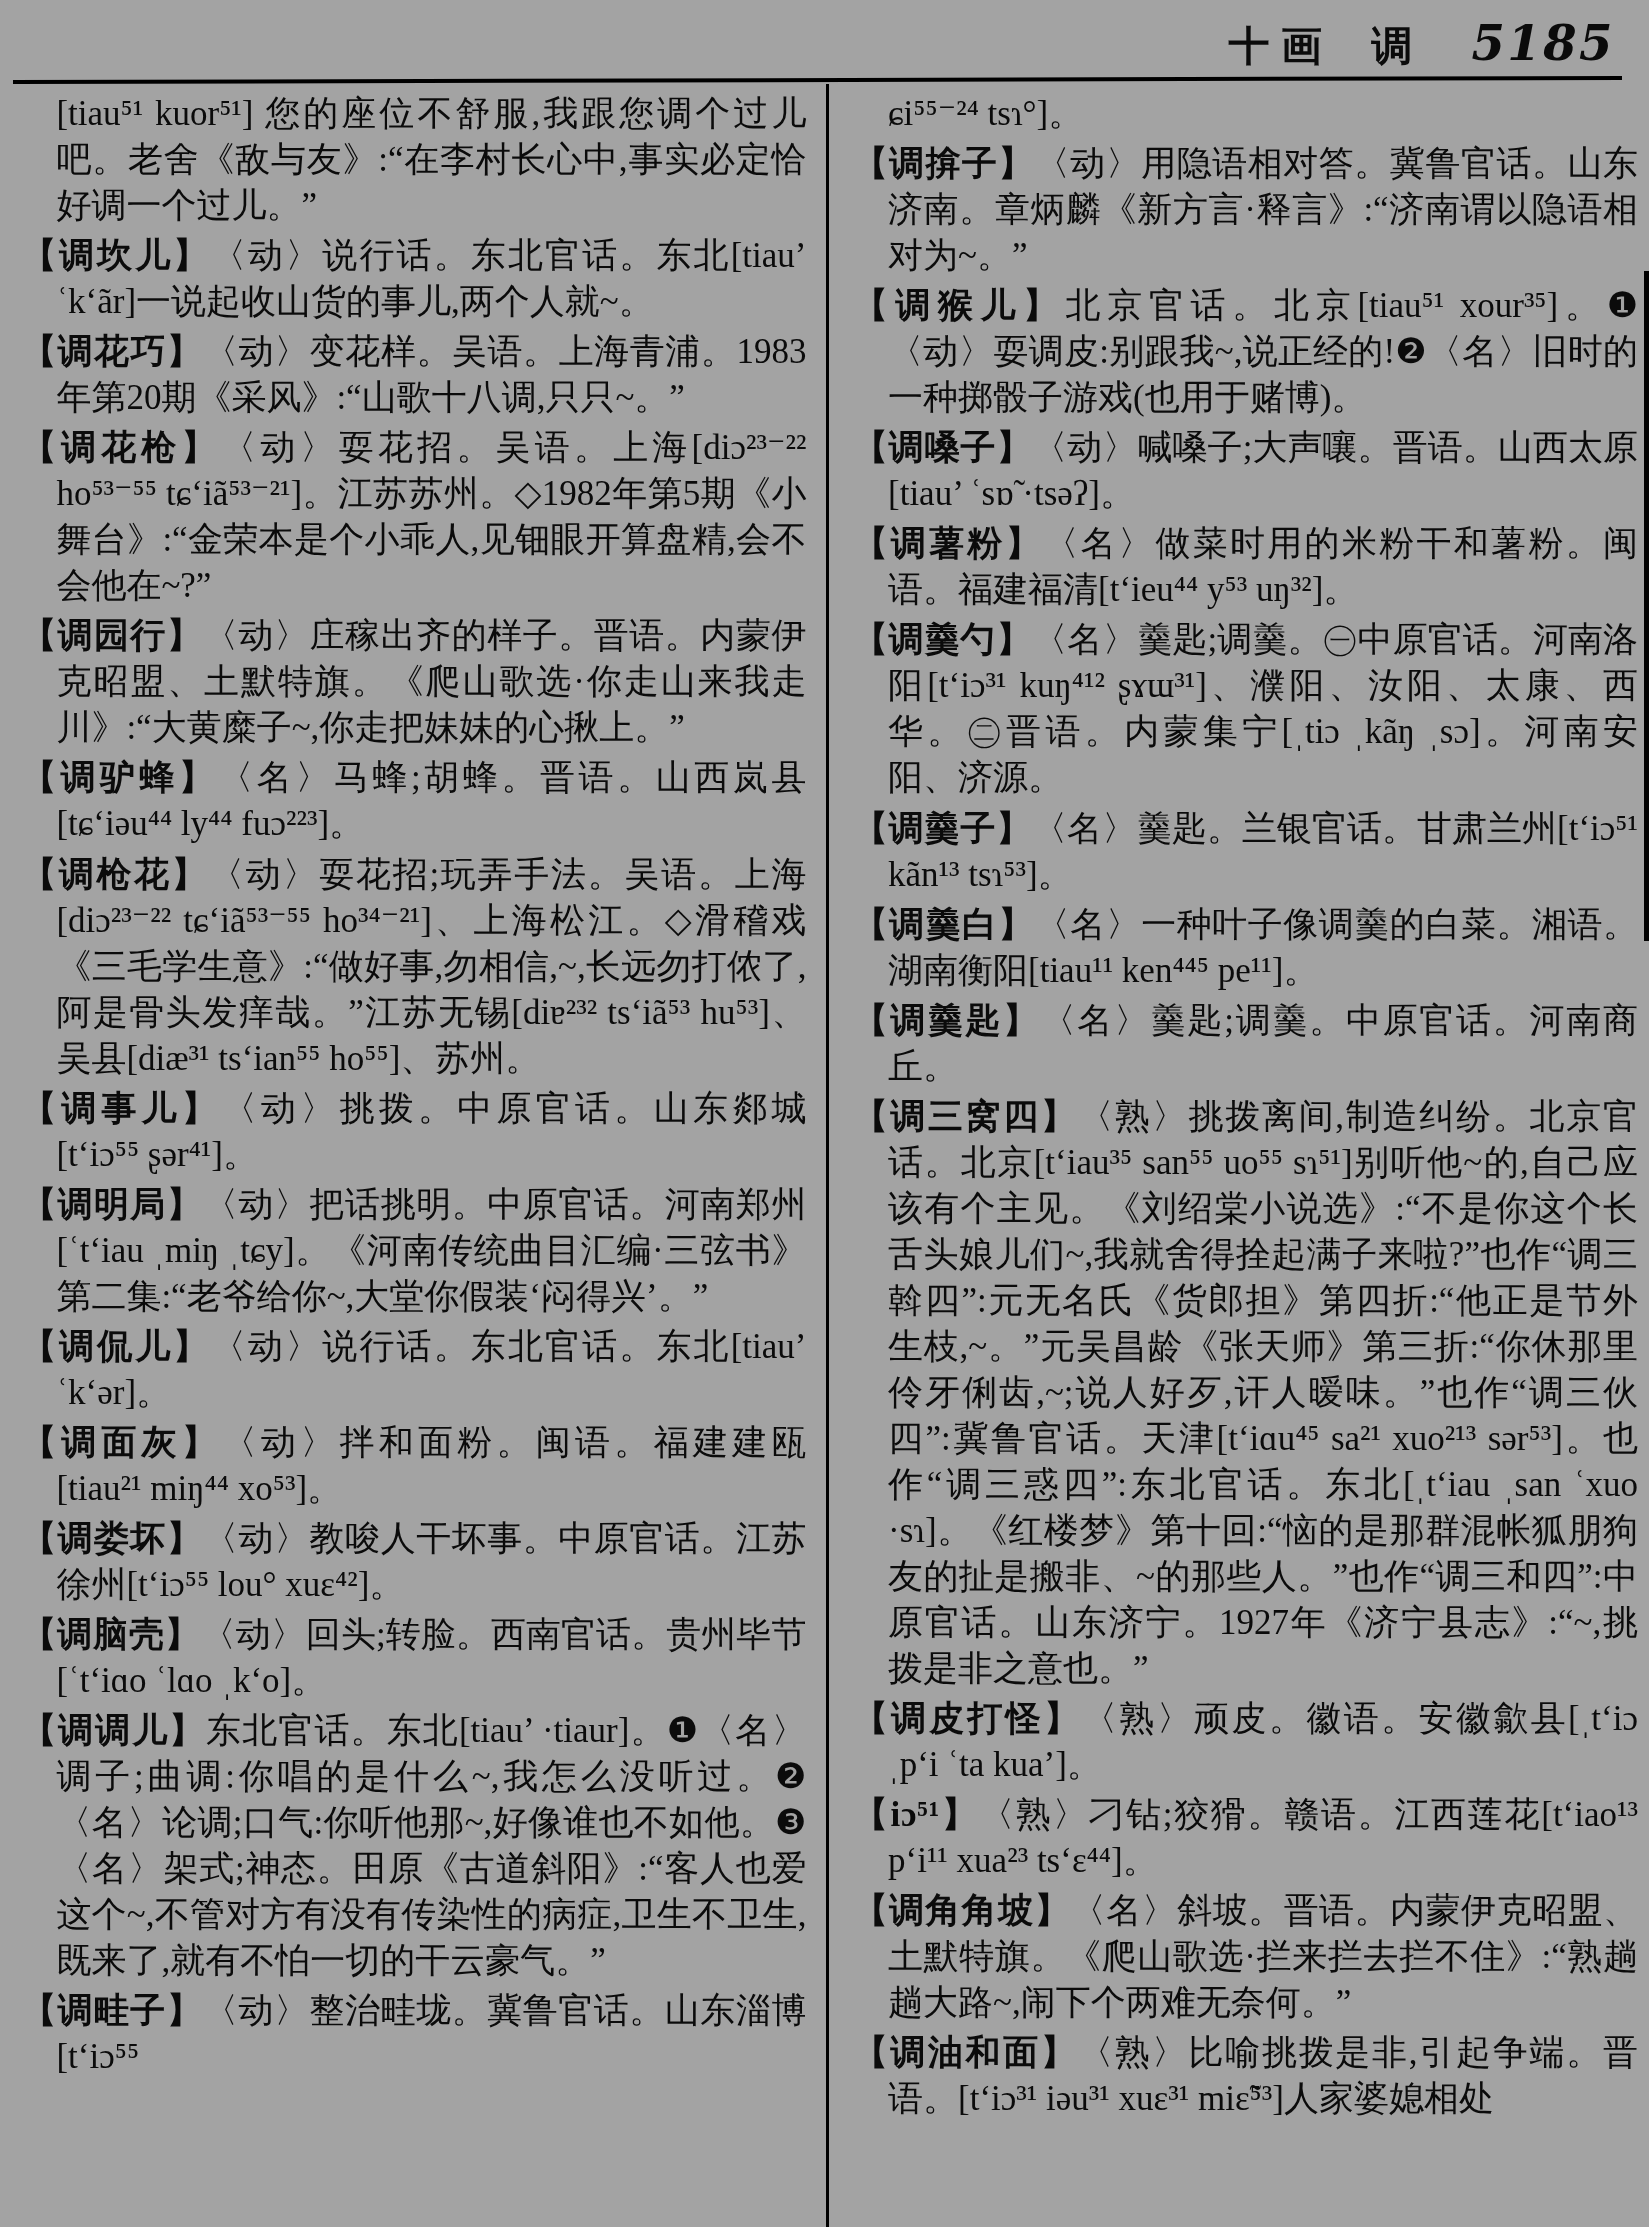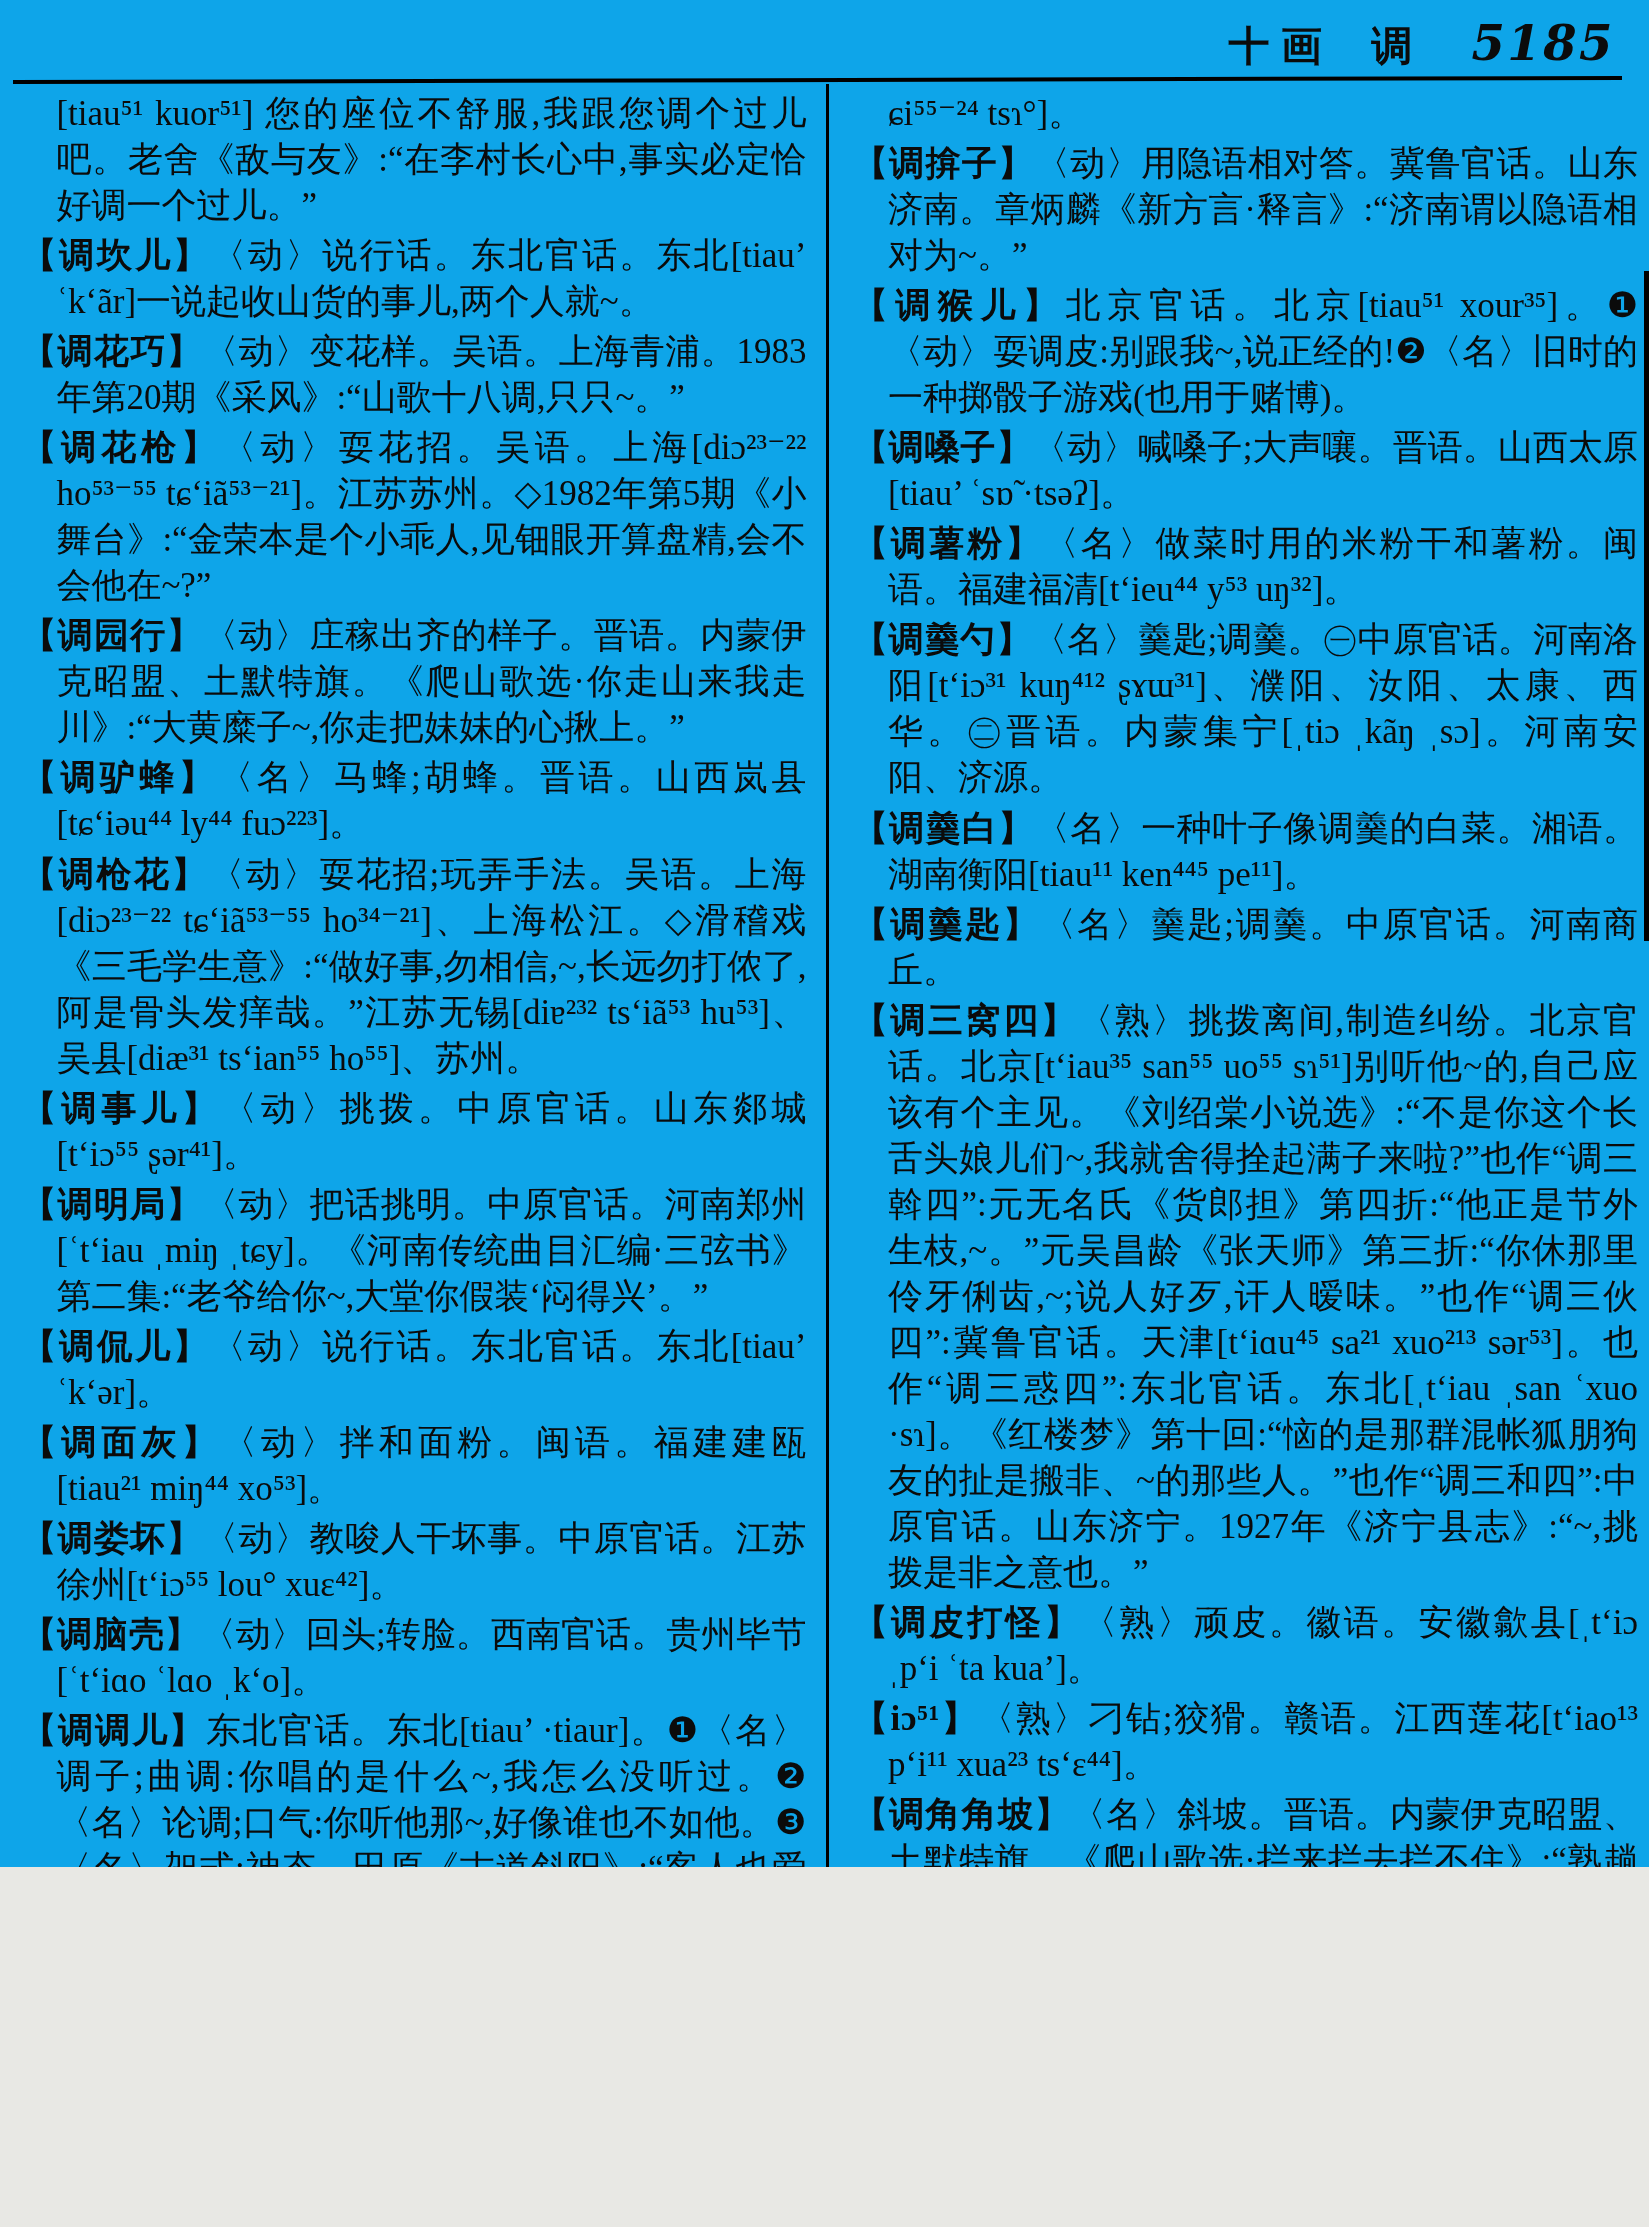--- a/index.html
+++ b/index.html
@@ -1,16 +1,16 @@
 <!DOCTYPE html>
 <html style="font-size:13.2px"><head>
 <meta charset="utf-8">
 <style>
   html,body{margin:0;padding:0;background:#e8e8e4;}
-  .page{position:relative;width:1650px;height:1867px;background:#0ea5e9;overflow:hidden;
+  .page{position:relative;width:1650px;height:2227px;background:#a3a3a3;overflow:hidden;
         font-family:"Liberation Serif","DejaVu Serif",serif;color:#0b0b0b;}
   .header{position:absolute;top:15px;left:0;width:1615px;text-align:right;white-space:nowrap;}
   .hdr-sec{font-size:41px;font-weight:700;letter-spacing:11.5px;}
   .hdr-char{font-size:41px;font-weight:700;margin-left:38px;}
   .hdr-page{font-size:48px;font-weight:700;font-style:italic;margin-left:59px;
             font-family:"DejaVu Serif",serif;letter-spacing:2.5px;}
   .toprule{position:absolute;left:13.2px;top:78px;width:1609px;height:4.1px;background:#000;
            transform:rotate(-0.15deg);}
   .vdivider{position:absolute;left:826px;top:84px;width:3.3px;height:2143px;background:#000;}
   .col{position:absolute;top:91px;width:785px;font-size:35px;line-height:46px;
@@ -49,20 +49,21 @@
       <p class="entry"><b class="hw">【调调儿】</b><span>东北官话。<span class="pn">东北</span>[tiau’ ·tiaur]。❶〈名〉调子;曲调:你唱的是什么~,我怎么没听过。❷〈名〉论调;口气:你听他那~,好像谁也不如他。❸〈名〉架式;神态。<span class="pn">田原</span>《古道斜阳》:“客人也爱这个~,不管对方有没有传染性的病症,卫生不卫生,既来了,就有不怕一切的干云豪气。”</span></p>
       <p class="entry"><b class="hw">【调畦子】</b><span>〈动〉整治畦垅。冀鲁官话。<span class="pn">山东淄博</span>[t‘iɔ⁵⁵</span></p>
     </div>
   <div class="col rightcol" id="right-col">
       <p class="entry cont"><span>ɕi⁵⁵⁻²⁴ tsɿ°]。</span></p>
       <p class="entry"><b class="hw">【调揜子】</b><span>〈动〉用隐语相对答。冀鲁官话。<span class="pn">山东济南</span>。<span class="pn">章炳麟</span>《新方言·释言》:“<span class="pn">济南</span>谓以隐语相对为~。”</span></p>
       <p class="entry"><b class="hw">【调猴儿】</b><span>北京官话。<span class="pn">北京</span>[tiau⁵¹ xour³⁵]。❶〈动〉耍调皮:别跟我~,说正经的!❷〈名〉旧时的一种掷骰子游戏(也用于赌博)。</span></p>
       <p class="entry"><b class="hw">【调嗓子】</b><span>〈动〉喊嗓子;大声嚷。晋语。<span class="pn">山西太原</span>[tiau’ ʿsɒ̃ ·tsəʔ]。</span></p>
       <p class="entry"><b class="hw">【调薯粉】</b><span>〈名〉做菜时用的米粉干和薯粉。闽语。<span class="pn">福建福清</span>[t‘ieu⁴⁴ y⁵³ uŋ³²]。</span></p>
       <p class="entry"><b class="hw">【调羹勺】</b><span>〈名〉羹匙;调羹。㊀中原官话。<span class="pn">河南洛阳</span>[t‘iɔ³¹ kuŋ⁴¹² ʂɤɯ³¹]、<span class="pn">濮阳</span>、<span class="pn">汝阳</span>、<span class="pn">太康</span>、<span class="pn">西华</span>。㊁晋语。<span class="pn">内蒙集宁</span>[ˌtiɔ ˌkãŋ ˌsɔ]。<span class="pn">河南安阳</span>、<span class="pn">济源</span>。</span></p>
+      <p class="entry"><b class="hw">【调羹子】</b><span>〈名〉羹匙。兰银官话。<span class="pn">甘肃兰州</span>[t‘iɔ⁵¹ kãn¹³ tsɿ⁵³]。</span></p>
       <p class="entry"><b class="hw">【调羹白】</b><span>〈名〉一种叶子像调羹的白菜。湘语。<span class="pn">湖南衡阳</span>[tiau¹¹ ken⁴⁴⁵ pe¹¹]。</span></p>
       <p class="entry"><b class="hw">【调羹匙】</b><span>〈名〉羹匙;调羹。中原官话。<span class="pn">河南商丘</span>。</span></p>
       <p class="entry"><b class="hw">【调三窝四】</b><span>〈熟〉挑拨离间,制造纠纷。北京官话。<span class="pn">北京</span>[t‘iau³⁵ san⁵⁵ uo⁵⁵ sɿ⁵¹]别听他~的,自己应该有个主见。《刘绍棠小说选》:“不是你这个长舌头娘儿们~,我就舍得拴起<span class="pn">满子</span>来啦?”也作“调三斡四”:<span class="pn">元</span>无名氏《货郎担》第四折:“他正是节外生枝,~。”<span class="pn">元吴昌龄</span>《张天师》第三折:“你休那里伶牙俐齿,~;说人好歹,讦人暧味。”也作“调三伙四”:冀鲁官话。<span class="pn">天津</span>[t‘iɑu⁴⁵ sa²¹ xuo²¹³ sər⁵³]。也作“调三惑四”:东北官话。<span class="pn">东北</span>[ˌt‘iau ˌsan ʿxuo ·sɿ]。《红楼梦》第十回:“恼的是那群混帐狐朋狗友的扯是搬非、~的那些人。”也作“调三和四”:中原官话。<span class="pn">山东济宁</span>。1927年《济宁县志》:“~,挑拨是非之意也。”</span></p>
       <p class="entry"><b class="hw">【调皮打怪】</b><span>〈熟〉顽皮。徽语。<span class="pn">安徽歙县</span>[ˌt‘iɔ ˌp‘i ʿta kua’]。</span></p>
       <p class="entry"><b class="hw">【iɔ⁵¹】</b><span>〈熟〉刁钻;狡猾。赣语。<span class="pn">江西莲花</span>[t‘iao¹³ p‘i¹¹ xua²³ ts‘ε⁴⁴]。</span></p>
       <p class="entry"><b class="hw">【调角角坡】</b><span>〈名〉斜坡。晋语。<span class="pn">内蒙伊克昭盟</span>、<span class="pn">土默特旗</span>。《爬山歌选·拦来拦去拦不住》:“熟趟趟大路~,闹下个两难无奈何。”</span></p>
       <p class="entry"><b class="hw">【调油和面】</b><span>〈熟〉比喻挑拨是非,引起争端。晋语。[t‘iɔ³¹ iəu³¹ xuε³¹ miɛ̃⁵³]人家婆媳相处</span></p>
     </div>
   <div class="artifact"></div>
 </div>

